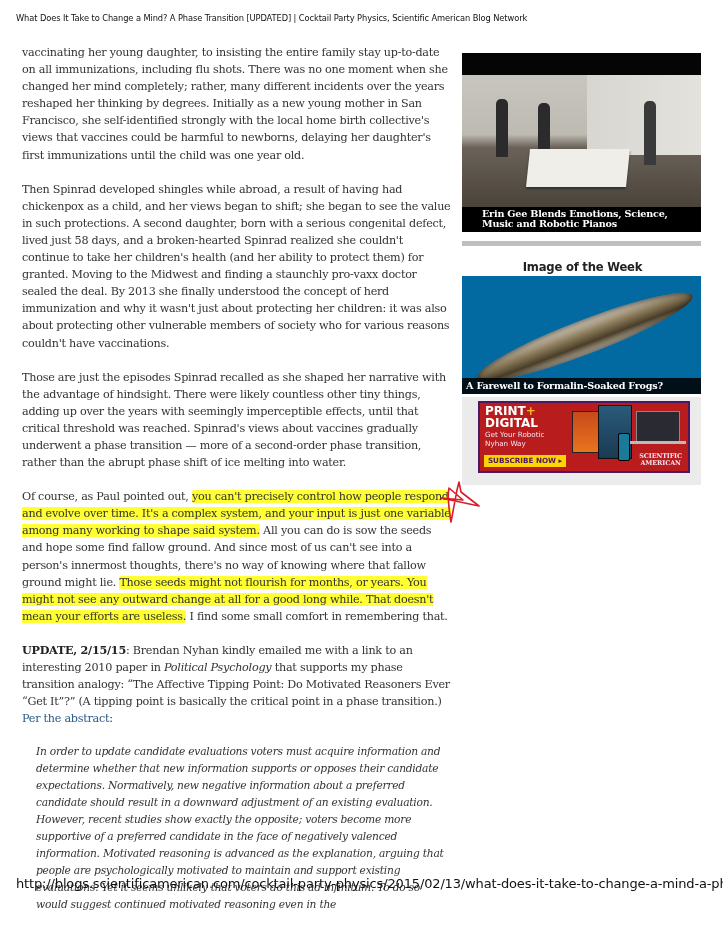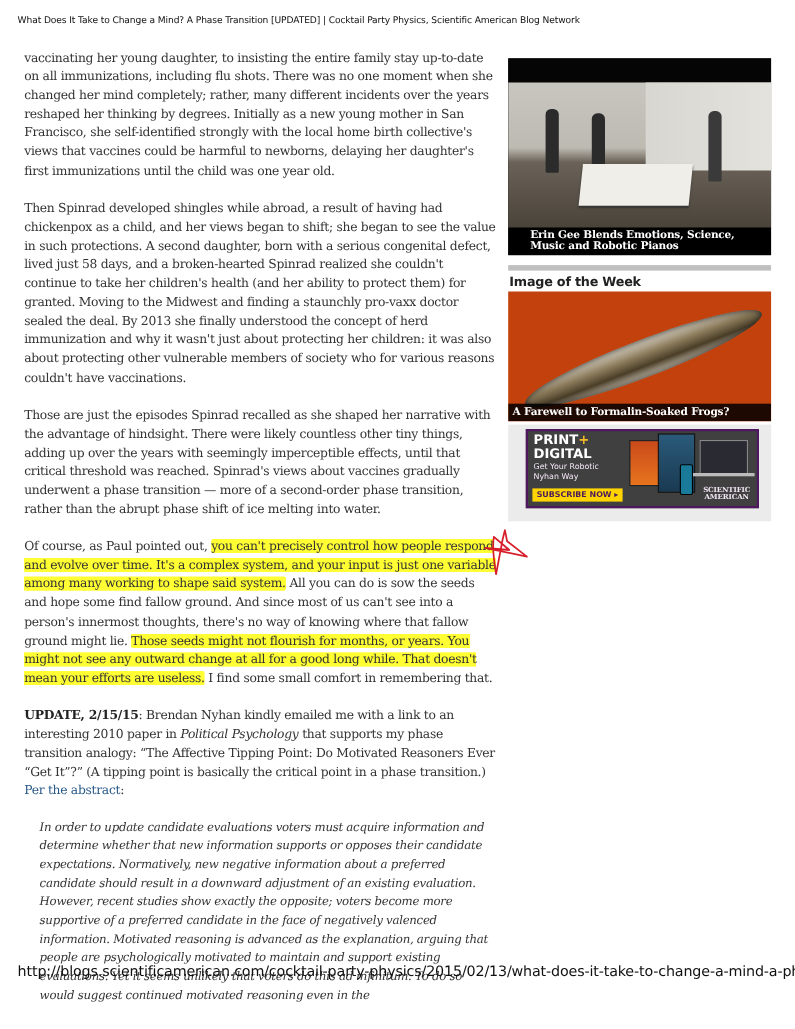--- a/index.html
+++ b/index.html
@@ -20,28 +20,28 @@
   .sidebar { position: absolute; left: 462px; top: 53px; width: 240px; }
   .feature-img { position: relative; width: 239px; height: 179px; background: #000; overflow: hidden; }
   .feature-img .topband { position: absolute; left: 0; top: 0; width: 100%; height: 22px; background: #050505; }
   .feature-img .room { position: absolute; left: 0; top: 22px; width: 100%; height: 132px; background: linear-gradient(#c8c6c0 0%, #bdbab2 45%, #6a6258 55%, #4a433a 100%); }
   .feature-img .wall-r { position: absolute; left: 125px; top: 22px; width: 114px; height: 80px; background: linear-gradient(90deg,#d8d6d0,#e4e2dd); }
   .feature-img .box { position: absolute; left: 66px; top: 96px; width: 100px; height: 38px; background: #f0eee8; transform: skewX(-6deg); box-shadow: 0 2px 2px #333; }
   .feature-img .person { position: absolute; width: 12px; background: #2b2b2b; border-radius: 5px 5px 1px 1px; }
   .feature-img .caption { position: absolute; left: 0; bottom: 0; width: 100%; height: 25px; background: #000; color: #fff; font-family: "DejaVu Serif", serif; font-weight: bold; font-size: 9.6px; line-height: 10px; padding: 2px 20px; box-sizing: border-box; letter-spacing: -0.2px; }
 
   .divider-bar { width: 239px; height: 5px; background: #bfbfbf; margin-top: 9px; }
-  .iotw-title { font-family: "DejaVu Sans", sans-serif; font-weight: bold; font-size: 11.6px; color: #222; margin: 3px 0 2px 1px; letter-spacing: -0.2px; }
+  .iotw-title { font-family: "DejaVu Sans", sans-serif; font-weight: bold; font-size: 11.6px; color: #222; margin: 14px 0 2px 1px; letter-spacing: -0.2px; text-align: center; }
 
-  .iotw-img { position: relative; width: 239px; height: 118px; background: #c2410c; overflow: hidden; }
+  .iotw-img { position: relative; width: 239px; height: 118px; background: #0369a1; overflow: hidden; }
   .iotw-img .shell { position: absolute; left: 8px; top: 44px; width: 230px; height: 34px; border-radius: 50%; background: linear-gradient(180deg,#d9d2c4 0%,#8a7a5a 40%,#4a3e28 70%,#c8bfae 100%); transform: rotate(-21deg); box-shadow: inset 0 0 6px #222; }
   .iotw-img .caption { position: absolute; left: 0; bottom: 0; width: 100%; height: 16px; background: rgba(0,0,0,0.85); color: #fff; font-family: "DejaVu Serif", serif; font-weight: bold; font-size: 9.6px; line-height: 16px; padding: 0 4px; box-sizing: border-box; letter-spacing: -0.2px; }
 
   .ad-panel { width: 239px; height: 88px; background: #ebebeb; margin-top: 3px; position: relative; }
-  .ad { position: absolute; left: 16px; top: 4px; width: 212px; height: 72px; background: #404040; border: 2px solid #4e1760; box-sizing: border-box; overflow: hidden; }
+  .ad { position: absolute; left: 16px; top: 4px; width: 212px; height: 72px; background: #b91c1c; border: 2px solid #4e1760; box-sizing: border-box; overflow: hidden; }
   .ad .print { position: absolute; left: 5px; top: 2px; color: #fff; font-family: "DejaVu Sans", sans-serif; font-weight: bold; font-size: 12px; line-height: 12px; }
   .ad .print .plus { color: #f5b82a; }
   .ad .sub { position: absolute; left: 5px; top: 27px; color: #f3e6f6; font-family: "DejaVu Sans", sans-serif; font-size: 7.2px; line-height: 9px; }
   .ad .btn { position: absolute; left: 4px; top: 52px; width: 82px; height: 12px; background: #ffd400; color: #4a1a5a; font-family: "DejaVu Sans", sans-serif; font-weight: bold; font-size: 7.2px; line-height: 12px; text-align: center; }
   .ad .tablet { position: absolute; left: 92px; top: 8px; width: 28px; height: 40px; background: linear-gradient(#c84a1a,#e8741e); border: 1px solid #222; }
   .ad .mag { position: absolute; left: 118px; top: 2px; width: 32px; height: 52px; background: linear-gradient(#2a5a7a,#1a3a52); border: 1px solid #111; }
   .ad .phone { position: absolute; left: 138px; top: 30px; width: 10px; height: 26px; background: #1a7a9a; border: 1px solid #000; border-radius: 2px; }
   .ad .laptop { position: absolute; left: 156px; top: 8px; width: 42px; height: 30px; background: #2a2a32; border: 1px solid #888; }
   .ad .laptop-base { position: absolute; left: 150px; top: 38px; width: 56px; height: 3px; background: #bbb; }
   .ad .sciam { position: absolute; right: 6px; bottom: 4px; color: #f3e6f6; font-family: "DejaVu Serif", serif; font-weight: bold; font-size: 6.4px; line-height: 7px; text-align: center; letter-spacing: -0.1px; }

